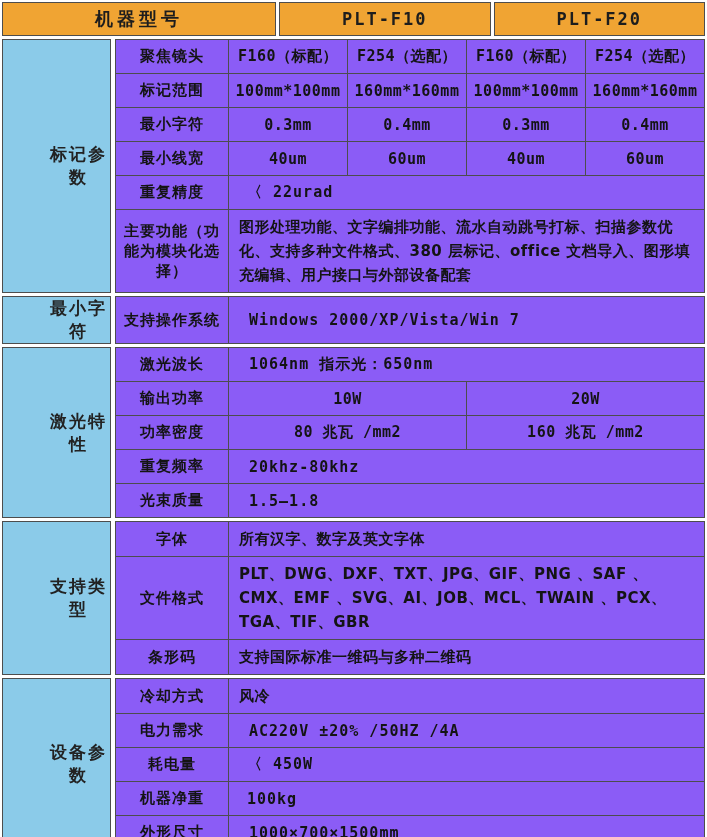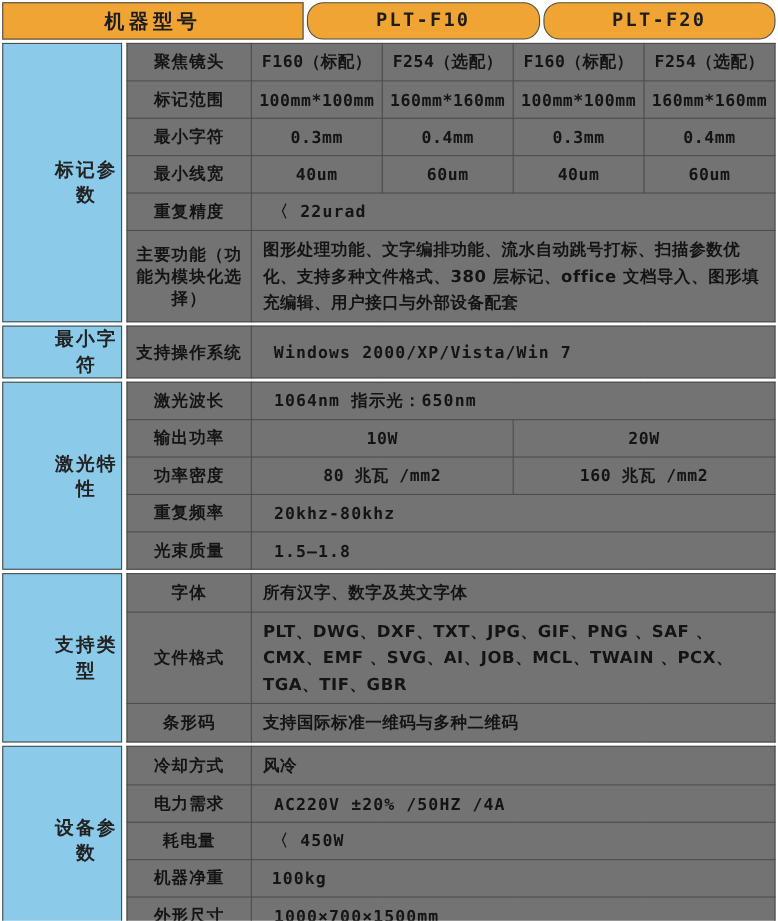--- a/index.html
+++ b/index.html
@@ -19,33 +19,33 @@
   
   .hdr{display:flex;gap:3px;margin-bottom:3px;}
   .hcell{
     background:var(--header-bg);
     border:1px solid var(--border-color);
     height:34px;display:flex;align-items:center;justify-content:center;
     font-weight:bold;font-size:18px;letter-spacing:4px;color:#1d1d1d;
   }
   .hcell.model{font-family:"DejaVu Sans Mono","Liberation Mono",monospace;letter-spacing:2px;font-size:17px;}
   .h-left{width:274px;}
-  .h-m{flex:1;border-radius:15px;}
+  .h-m{flex:1;}
   
   .section{display:flex;gap:4px;margin-bottom:3px;}
   .group{
     width:110px;background:var(--group-bg);
     border:1px solid var(--border-color);
     display:flex;align-items:center;justify-content:center;
     font-weight:bold;font-size:17px;letter-spacing:2px;color:#222;
     text-align:center;
     padding-left:44px;
   }
   table.spec{
-    border-collapse:collapse;table-layout:fixed;width:589px;background:#737373;
+    border-collapse:collapse;table-layout:fixed;width:589px;background:#8b5cf6;
   }
   table.spec col.clabel{width:113px;}
   table.spec col.cdata{width:119px;}
   table.spec td{
     border:1px solid var(--border-color);
     font-weight:bold;font-size:15px;color:var(--text-color);
     height:34px;overflow:hidden;
   }
   td.label{
     text-align:center;font-size:16px;letter-spacing:1px;line-height:1.35;

